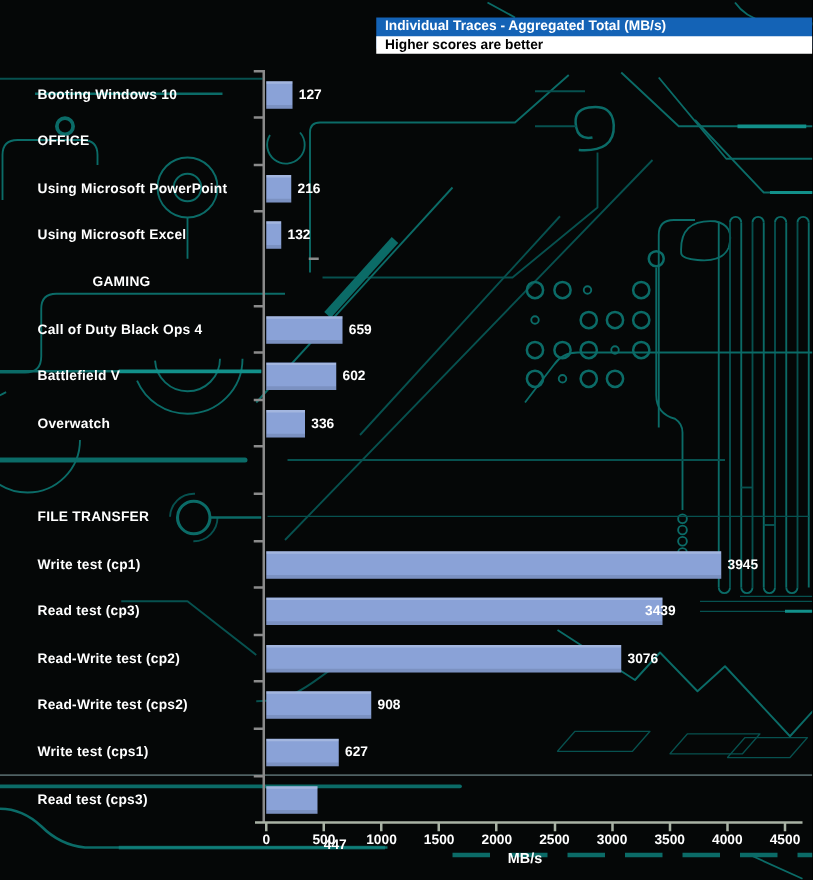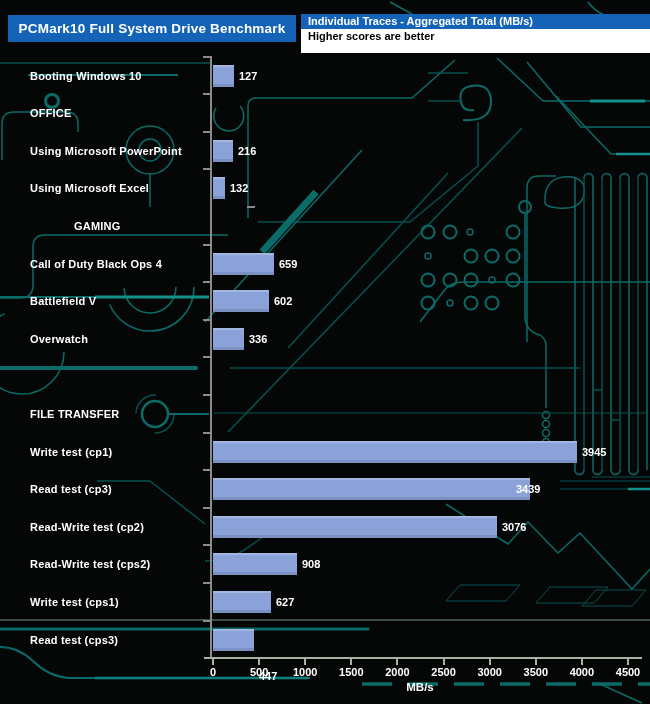--- a/index.html
+++ b/index.html
@@ -12,21 +12,21 @@
   .bg-svg{position:absolute;left:0;top:0;z-index:0;}
   .bg-svg path,.bg-svg circle,.bg-svg rect{fill:none;stroke-linejoin:round;}
   .s1{stroke:var(--t1);} .s2{stroke:var(--t2);} .s3{stroke:var(--t3);}
   .f2{fill:var(--t2);stroke:none;} .f3{fill:var(--t3);stroke:none;} .fn{fill:#0e7e7a;stroke:none;}
 
   .hdr-title{position:absolute;left:8px;top:15px;width:288px;height:27px;background:var(--blue);
     color:var(--txt);font-weight:bold;font-size:13.5px;display:flex;align-items:center;
     justify-content:center;z-index:6;letter-spacing:.2px;white-space:nowrap;}
   .hdr-strip1{position:absolute;left:301px;top:14px;right:0;height:25px;background:var(--blue);
     color:var(--txt);font-weight:bold;font-size:11px;line-height:15px;padding-left:7px;z-index:6;white-space:nowrap;}
-  .hdr-strip2{position:absolute;left:301px;top:29px;right:0;height:24px;background:#fff;
+  .hdr-strip2{position:absolute;left:301px;top:29px;right:0;height:14px;background:#fff;
     color:#000;font-weight:bold;font-size:11px;line-height:14px;padding-left:7px;z-index:6;white-space:nowrap;}
 
   .axis-y{position:absolute;left:210px;top:56px;width:2px;height:602px;background:var(--axg);z-index:1;}
   .axis-x{position:absolute;left:204px;top:657px;width:438px;height:2px;background:var(--axl);z-index:1;}
 
   .rows{position:absolute;left:0;top:0;width:642px;height:704px;z-index:2;}
   .row{position:absolute;left:0;width:650px;height:38px;}
   .row::before{content:"";position:absolute;left:203px;top:-1px;width:8px;height:2px;background:var(--axg);}
   .row-label{position:absolute;left:30px;top:0;height:100%;display:flex;align-items:center;
     color:var(--txt);font-size:11px;font-weight:bold;letter-spacing:.2px;white-space:nowrap;}
@@ -177,21 +177,20 @@
     <path class="s1" stroke-width="1" d="M582,606 L596,590 H646 L632,606 Z"></path>
 
     <path class="s2" stroke-width="3" d="M0,629 H368" stroke-linecap="round"></path>
     <path class="s2" stroke-width="2" d="M0,647 Q18,647 33,661 Q48,676 68,678 H310"></path>
     <path class="s3" stroke-width="3" d="M95,678 H308" opacity="0.55"></path>
     <path class="s2" stroke-width="3.5" d="M362,684 H652" stroke-dasharray="30 16"></path>
     <circle class="f3" cx="629" cy="656" r="8.5"></circle>
     <path class="s2" stroke-width="1.5" d="M600,684 L642,703"></path>
   </svg>
 
-  <div class="hdr-title">PCMark10 Full System Drive Benchmark</div>
   <div class="hdr-strip1">Individual Traces - Aggregated Total (MB/s)</div>
   <div class="hdr-strip2">Higher scores are better</div>
 
   <div class="axis-y"></div>
   <div class="axis-x"></div>
 
   <div class="rows">
       <div class="row" style="top: 56.5px;">
     <span class="row-label">Booting Windows 10</span>
     <div class="bar" style="width: 21px;"></div>

